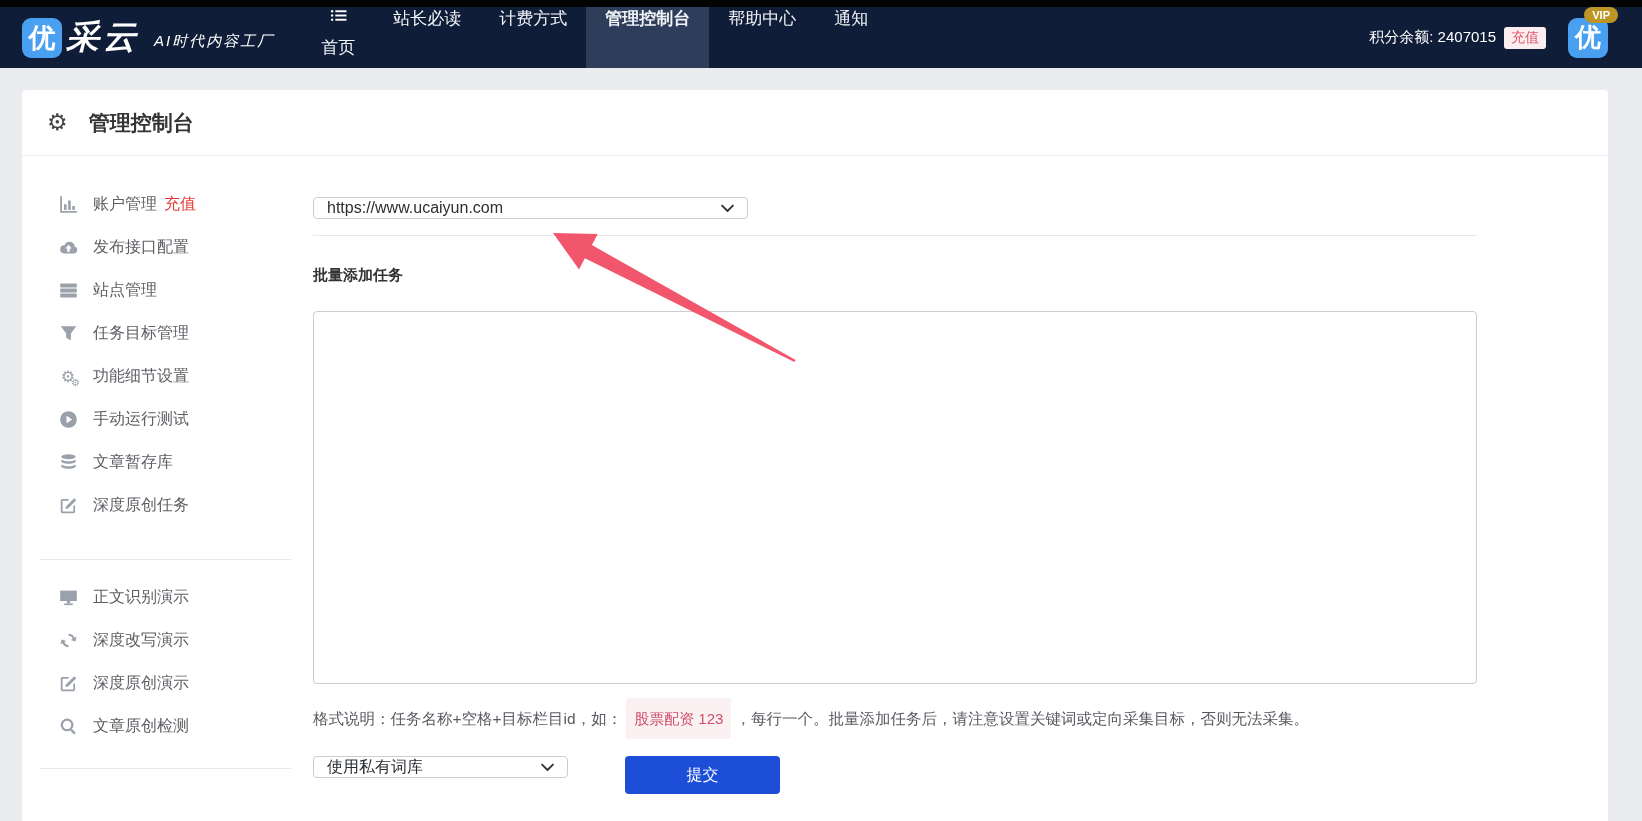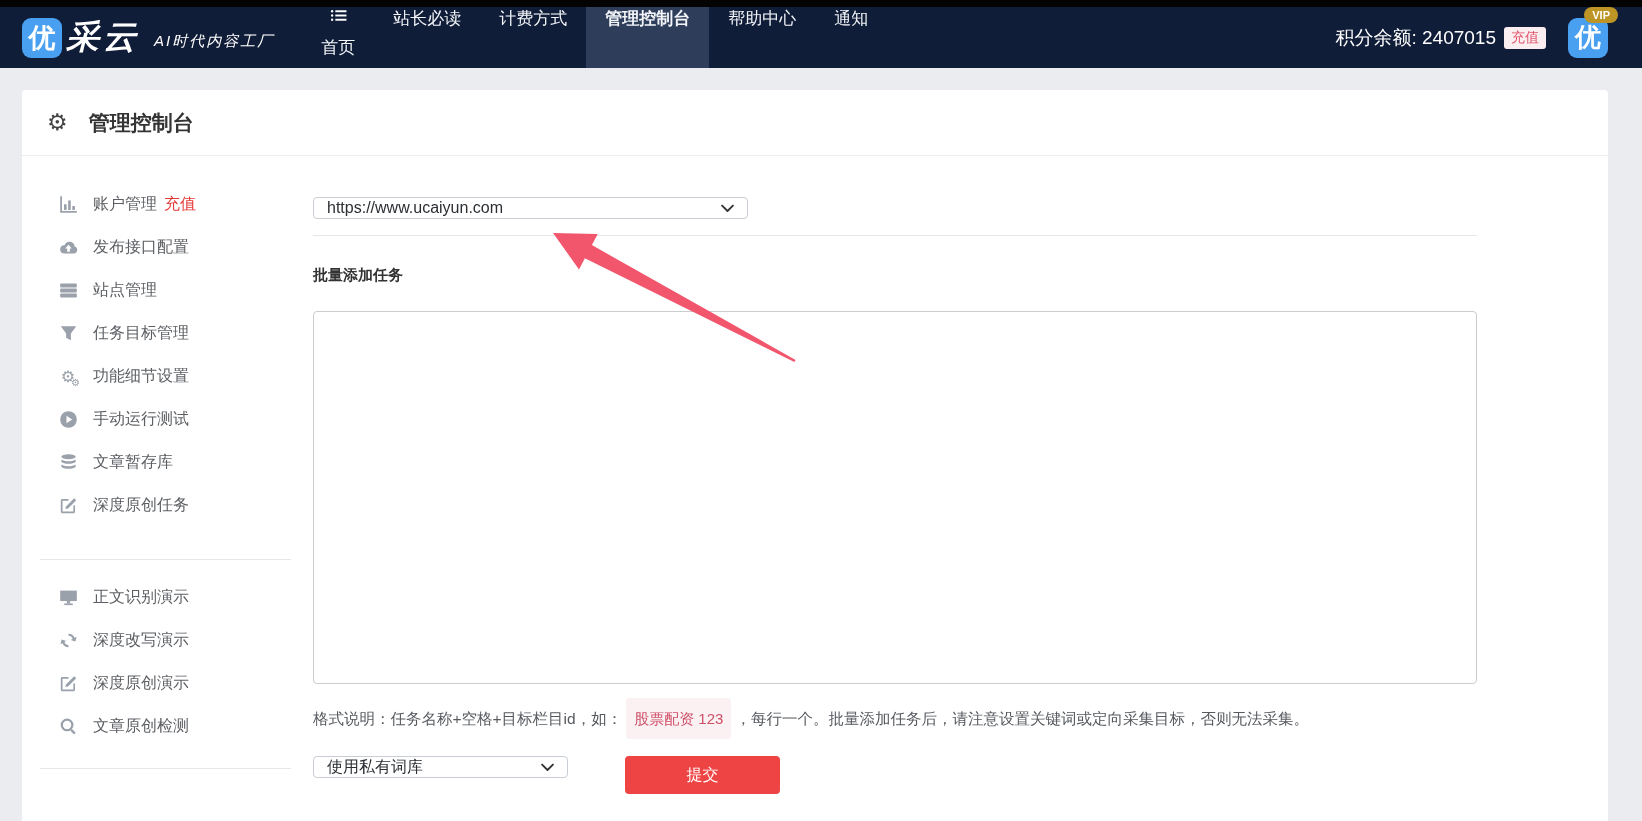--- a/index.html
+++ b/index.html
@@ -24,21 +24,21 @@
   }
   .logo-brand { font-size:33px; font-weight:bold; margin-left:4px; letter-spacing:4px; font-style:italic; }
   .logo-tagline { font-size:15px; margin-left:14px; margin-top:8px; letter-spacing:2px; font-style:italic; }
   .nav { display:flex; height:61px; margin-left:28px; }
   .nav-item {
     display:flex; align-items:center; gap:7px; padding:0 19px; height:61px;
     font-size:17px; color:#f2f4f8; cursor:pointer; white-space:nowrap;flex-direction:column;
   }
   .nav-item.active { background:#2e3d59; font-weight:bold; }
   .topbar-right { margin-left:auto; display:flex; align-items:center; margin-right:34px; }
-  .balance { font-size:19px; color:#fff; }
+  .balance { font-size:15px; color:#fff; }
   .recharge-chip {
     margin-left:8px; background:#fbeef0; color:#e0556a; font-size:14px;
     padding:2px 7px; border-radius:3px; cursor:pointer;
   }
   .avatar-wrap { position:relative; margin-left:22px; width:40px; height:40px; }
   .avatar {
     width:40px; height:40px; border-radius:9px; background:#4aa0f0;
     display:flex; align-items:center; justify-content:center;
     font-size:26px; font-weight:bold; color:#fff; cursor:pointer;
   }
@@ -88,21 +88,21 @@
   }
   .format-note { margin-top:25px; font-size:15.5px; color:#565a5f; white-space:nowrap; }
   .example-chip {
     background:#fbf0f2; color:#ce5068; padding:12px 8px; margin:0 4px;
     border-radius:3px; font-size:15px;
   }
   .controls-row { margin-top:26px; display:flex; align-items:flex-start; }
   .select-box.small { width:255px; margin-top:0; }
   .submit-btn {
     margin-left:57px; width:155px; height:38px; border:none; border-radius:4px;
-    background:#ef4444; color:#fff; font-size:16px; cursor:pointer;
+    background:#1d4ed8; color:#fff; font-size:16px; cursor:pointer;
     font-family:inherit;
   }
   
   .anno-arrow { position:absolute; left:0; top:0; width:1642px; height:821px; pointer-events:none; }
   .chev svg { display:block; }
 </style>
 </head>
 <body>
 
 <div class="topstrip"></div>

